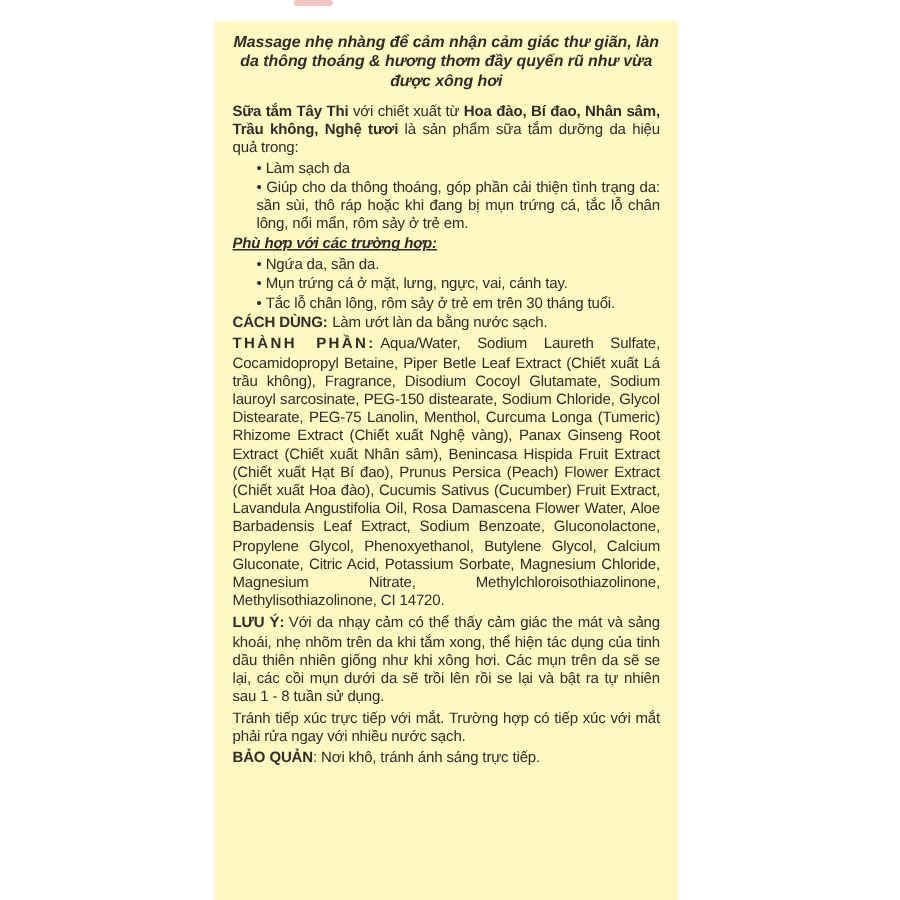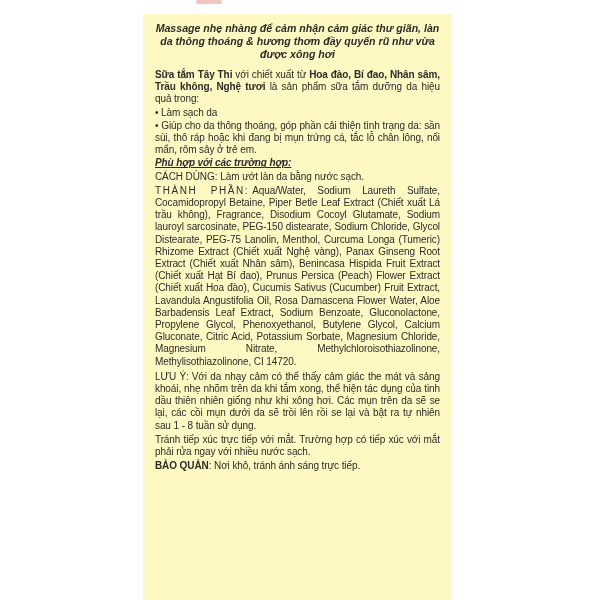--- a/index.html
+++ b/index.html
@@ -47,25 +47,25 @@
   .intro {
     text-align: center;
     font-style: italic;
     font-weight: 700;
     font-size: 10.6px;
     line-height: 13px;
     margin: 2px 0 8px 0 !important;
     letter-spacing: 0;
   }
   .desc { margin-bottom: 1px !important; }
-  b.lead { font-weight: 400; margin-right: 3px; white-space: nowrap; }
+  b.lead { font-weight: 700; margin-right: 3px; white-space: nowrap; }
   .spaced { letter-spacing: 1.6px; }
   ul.plain {
     list-style: none;
-    margin: 0 0 1px 0;
+    margin: 0 0 1px 16px;
     padding: 0;
   }
   ul.plain li { margin: 0 0 1px 0; text-align: justify; }
   ul.plain li::before { content: "\2022\00a0"; }
   .suit-heading {
     font-weight: 700;
     font-style: italic;
     margin-bottom: 1px !important;
     text-decoration: underline;
   }
@@ -84,20 +84,25 @@
 
     <p class="desc"><b>Sữa tắm Tây Thi</b><span> với chiết xuất từ </span><b>Hoa đào, Bí đao, Nhân sâm, Trầu không, Nghệ tươi</b><span> là sản phẩm sữa tắm dưỡng da hiệu quả trong:</span></p>
 
     <ul class="plain">
       <li>Làm sạch da</li>
       <li>Giúp cho da thông thoáng, góp phần cải thiện tình trạng da: sần sùi, thô ráp hoặc khi đang bị mụn trứng cá, tắc lỗ chân lông, nổi mẩn, rôm sảy ở trẻ em.</li>
     </ul>
 
     <p class="suit-heading">Phù hợp với các trường hợp:</p>
 
+    <ul class="plain">
+      <li>Ngứa da, sần da.</li>
+      <li>Mụn trứng cá ở mặt, lưng, ngực, vai, cánh tay.</li>
+      <li>Tắc lỗ chân lông, rôm sảy ở trẻ em trên 30 tháng tuổi.</li>
+    </ul>
 
     <p><b class="lead">CÁCH DÙNG:</b><span>Làm ướt làn da bằng nước sạch.</span></p>
 
 
     <p class="ingredients"><b class="lead spaced">THÀNH PHẦN:</b><span>Aqua/Water, Sodium Laureth Sulfate, Cocamidopropyl Betaine, Piper Betle Leaf Extract (Chiết xuất Lá trầu không), Fragrance, Disodium Cocoyl Glutamate, Sodium lauroyl sarcosinate, PEG-150 distearate, Sodium Chloride, Glycol Distearate, PEG-75 Lanolin, Menthol, Curcuma Longa (Tumeric) Rhizome Extract (Chiết xuất Nghệ vàng), Panax Ginseng Root Extract (Chiết xuất Nhân sâm), Benincasa Hispida Fruit Extract (Chiết xuất Hạt Bí đao), Prunus Persica (Peach) Flower Extract (Chiết xuất Hoa đào), Cucumis Sativus (Cucumber) Fruit Extract, Lavandula Angustifolia Oil, Rosa Damascena Flower Water, Aloe Barbadensis Leaf Extract, Sodium Benzoate, Gluconolactone, Propylene Glycol, Phenoxyethanol, Butylene Glycol, Calcium Gluconate, Citric Acid, Potassium Sorbate, Magnesium Chloride, Magnesium Nitrate, Methylchloroisothiazolinone, Methylisothiazolinone, CI 14720.</span></p>
 
     <p class="note"><b class="lead">LƯU Ý:</b><span>Với da nhạy cảm có thể thấy cảm giác the mát và sảng khoái, nhẹ nhõm trên da khi tắm xong, thể hiện tác dụng của tinh dầu thiên nhiên giống như khi xông hơi. Các mụn trên da sẽ se lại, các cồi mụn dưới da sẽ trồi lên rồi se lại và bật ra tự nhiên sau 1 - 8 tuần sử dụng.</span></p>
 
     <p>Tránh tiếp xúc trực tiếp với mắt. Trường hợp có tiếp xúc với mắt phải rửa ngay với nhiều nước sạch.</p>
 

